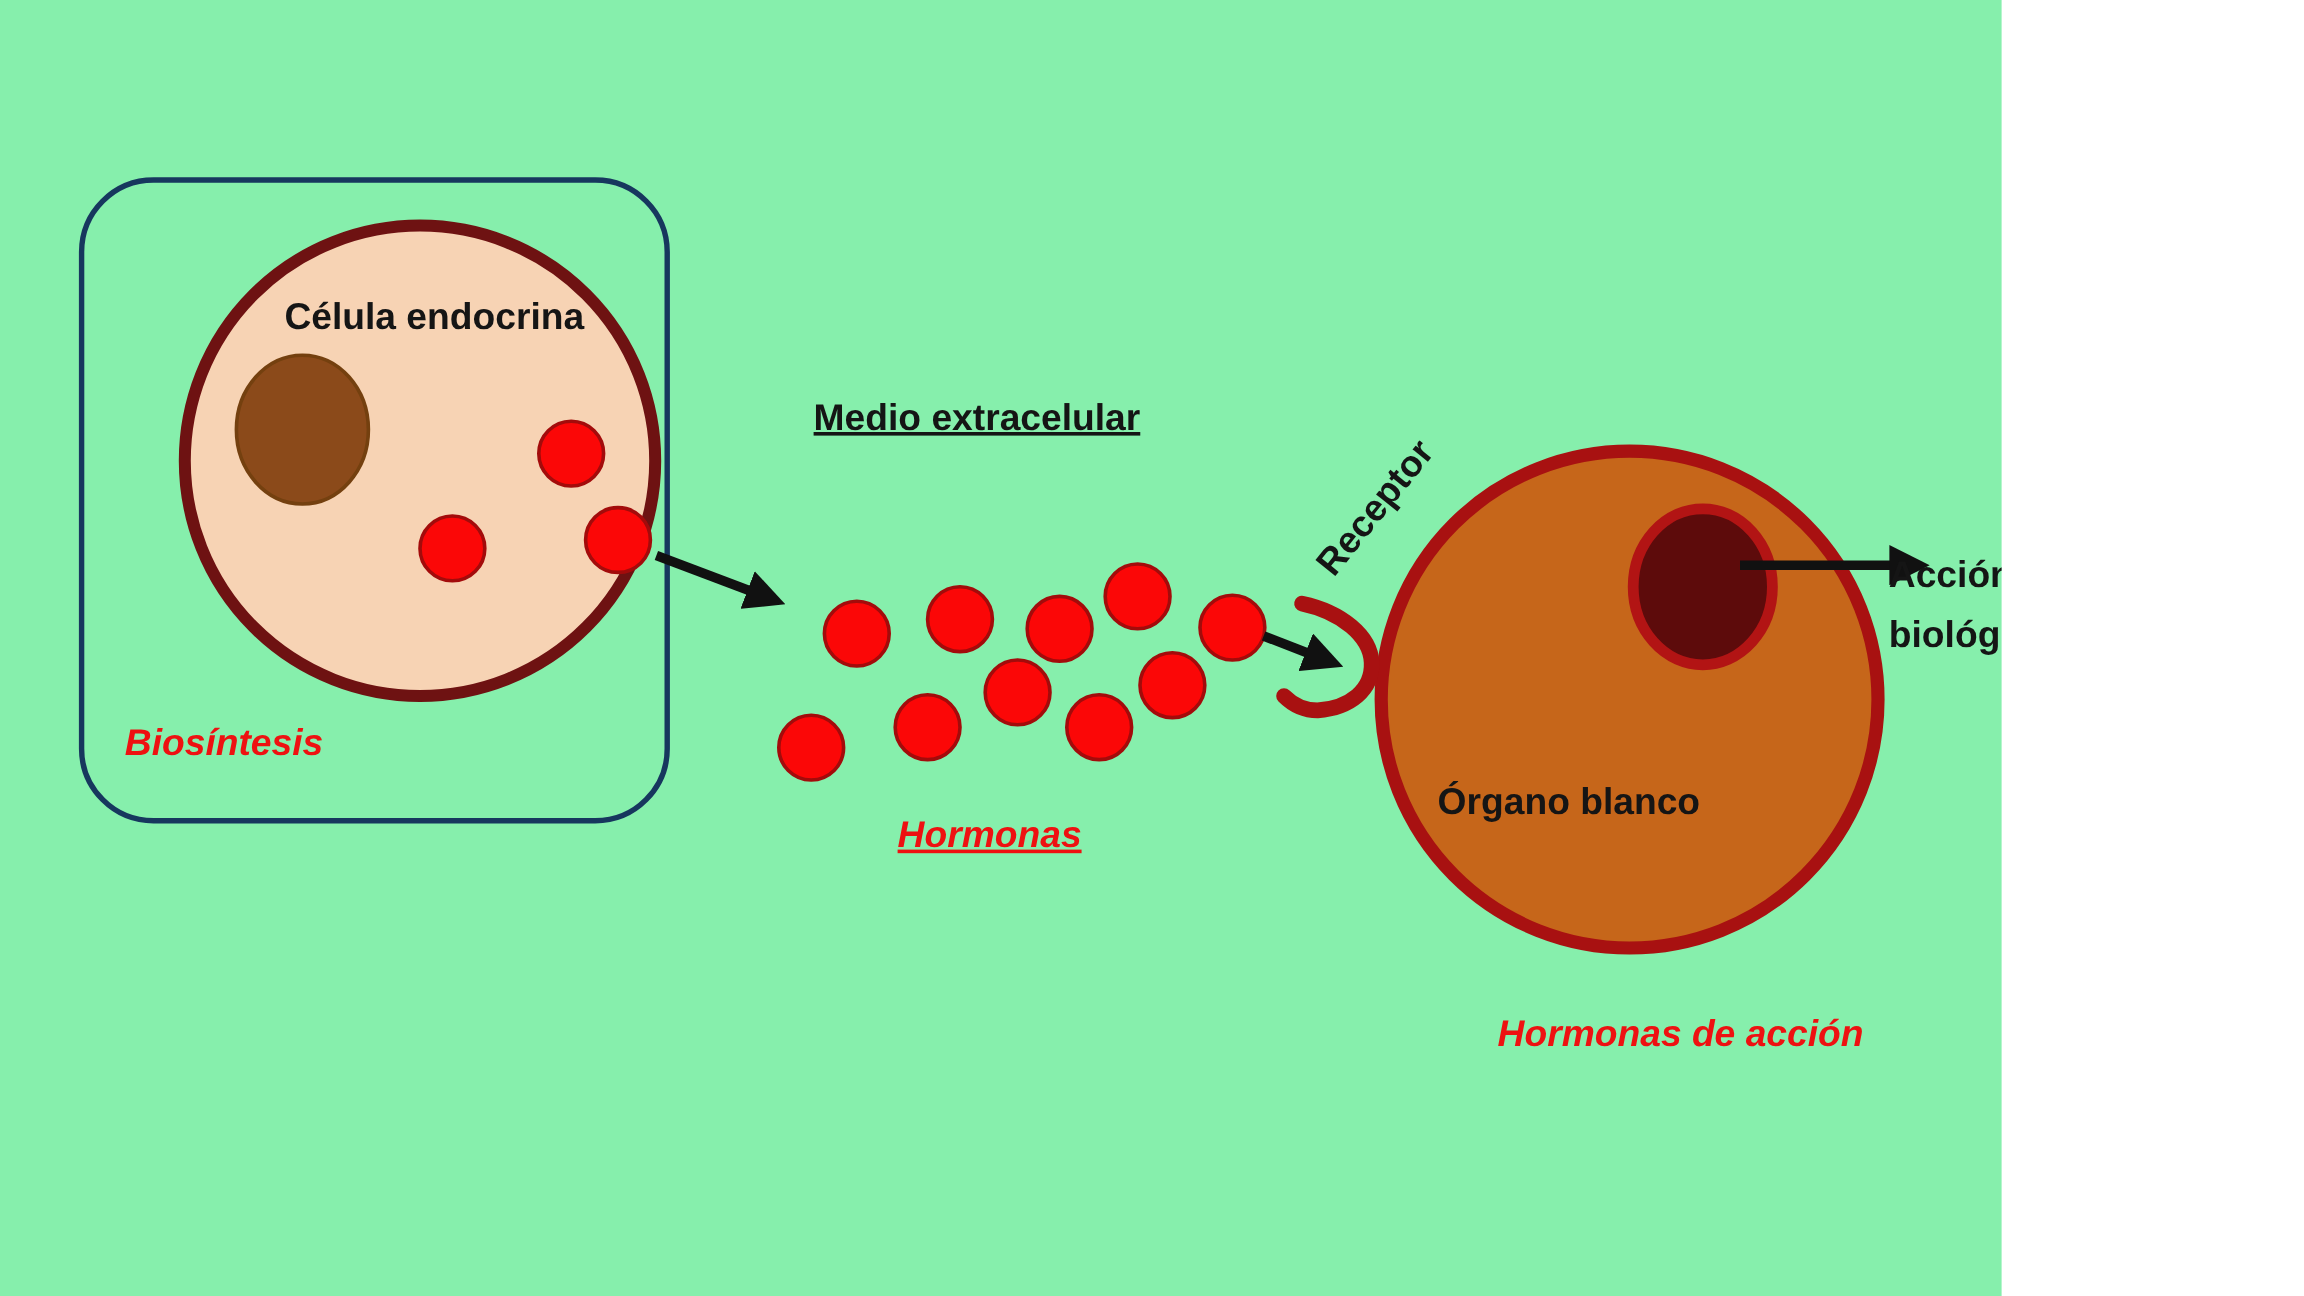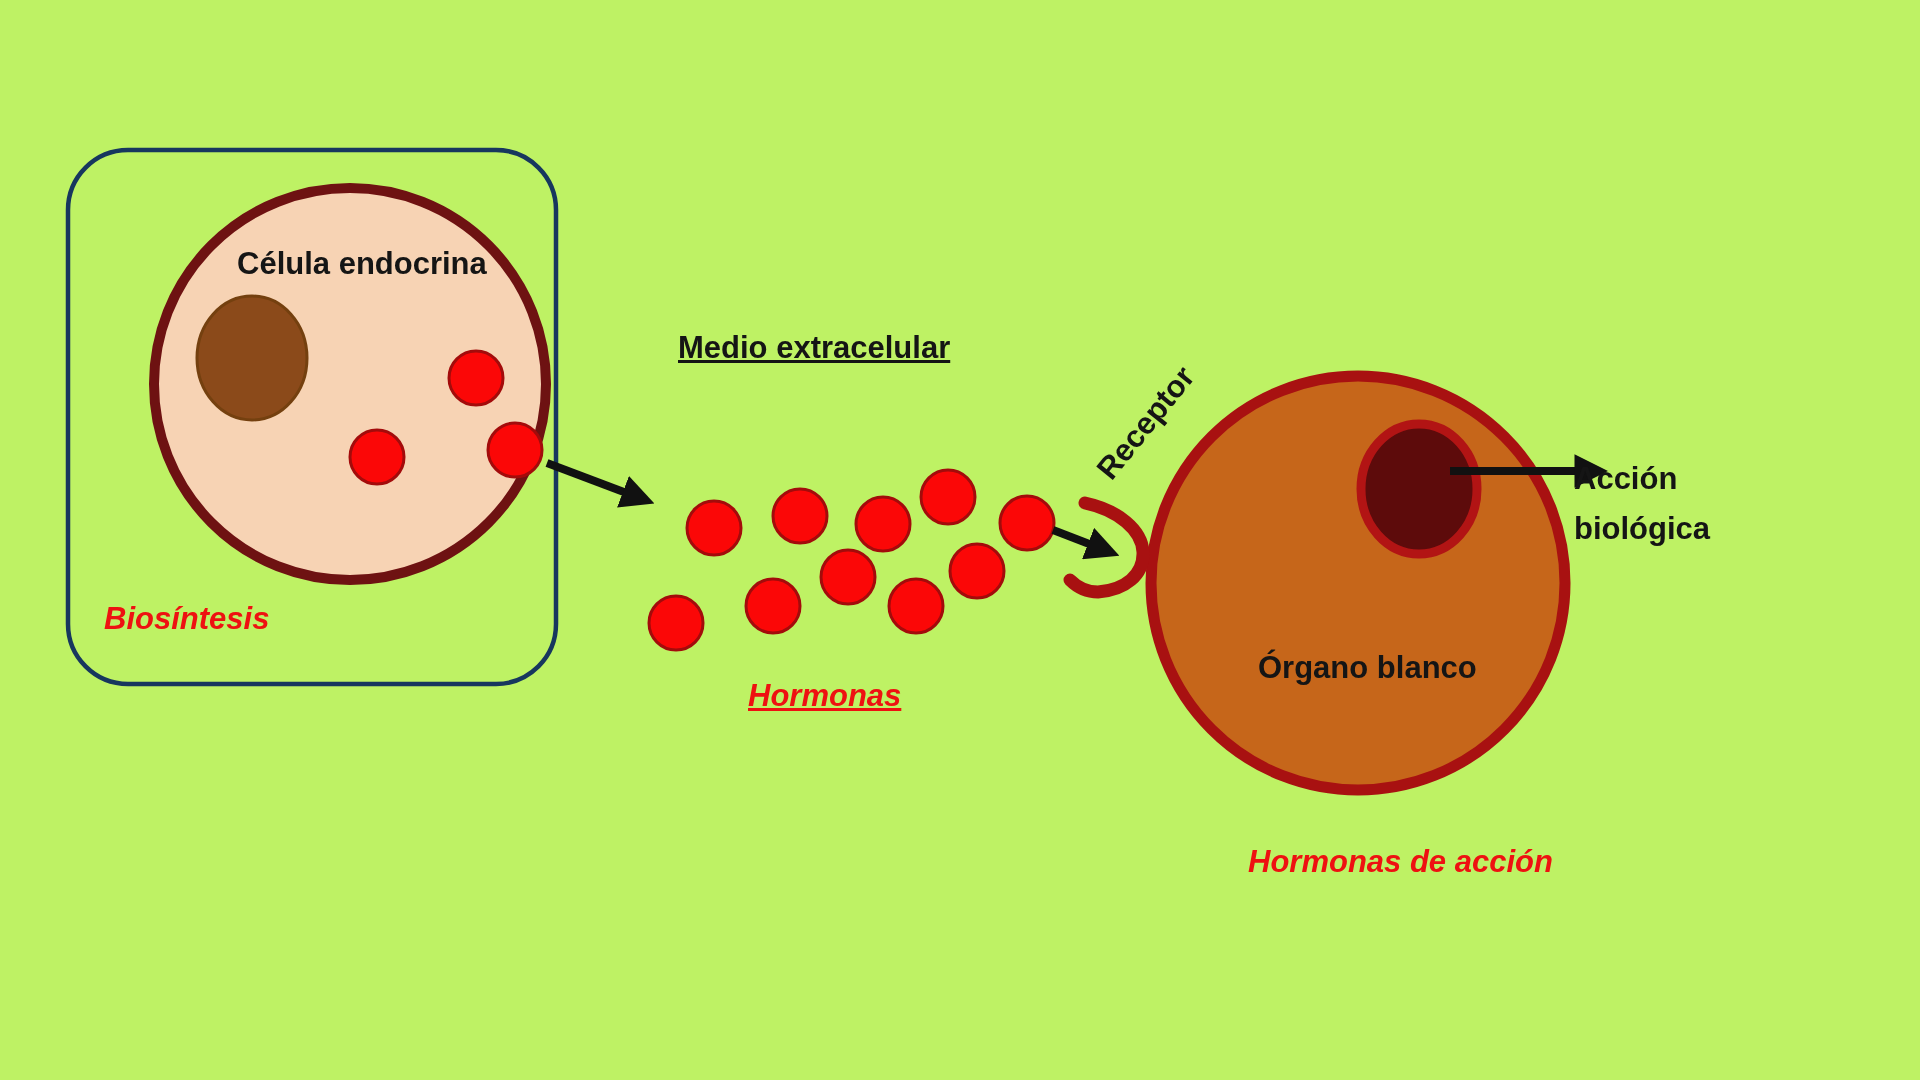--- a/index.html
+++ b/index.html
@@ -15,22 +15,22 @@
     --organ-fill:#c6661a;
     --organ-border:#a81111;
     --organ-nucleus-fill:#5d0b0b;
     --organ-nucleus-border:#b21414;
     --receptor-color:#a81111;
     --arrow-black:#111111;
   }
   html,body{margin:0;padding:0;background:#ffffff;}
   .canvas{
     position:relative;
-    width:1920px;height:1080px;
-    background:#bef264;
+    width:1668px;height:1080px;
+    background:#86efac;
     overflow:hidden;
     font-family:"Liberation Sans",sans-serif;
   }
   .canvas svg{position:absolute;left:0;top:0;}
   .lbl{
     position:absolute;
     font-weight:bold;
     font-size:31px;
     line-height:36px;
     color:var(--label-black);
@@ -98,20 +98,20 @@
   <div class="lbl" style="left:237px;top:246px;">Célula endocrina</div>
 
   <div class="lbl red" style="left:104px;top:601px;">Biosíntesis</div>
 
   <div class="lbl" style="left:678px;top:330px;text-decoration:underline;">Medio extracelular</div>
 
   <div class="lbl red" style="left:748px;top:678px;text-decoration:underline;">Hormonas</div>
 
   <div class="lbl rotated" style="left:1117px;top:452px;">Receptor</div>
 
-  <div class="lbl" style="left:1258px;top:650px;">Órgano blanco</div>
+  <div class="lbl" style="left:1198px;top:650px;">Órgano blanco</div>
 
   <div class="lbl two-line" style="left:1574px;top:440px;margin-top:14px;">Acción
 biológica</div>
 
   <div class="lbl red" style="left:1248px;top:844px;">Hormonas de acción</div>
 
 </div>
 
 </body></html>

